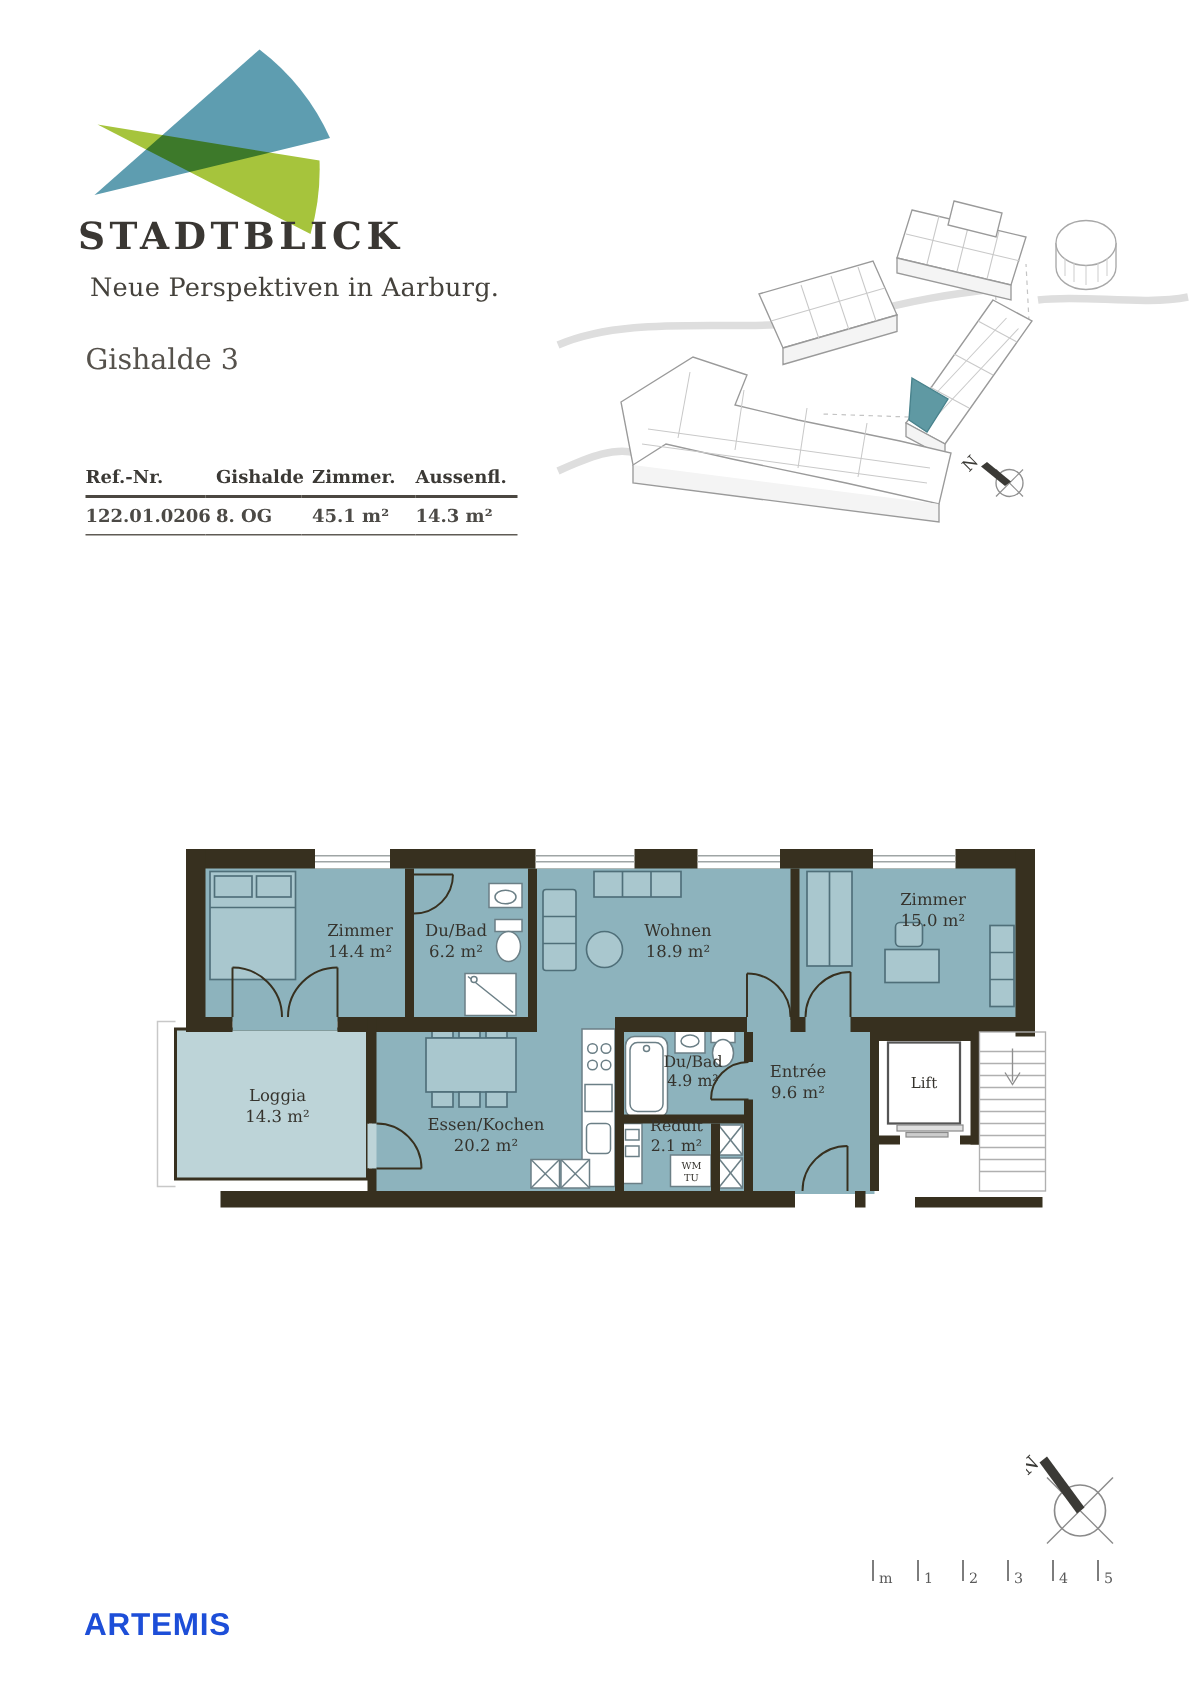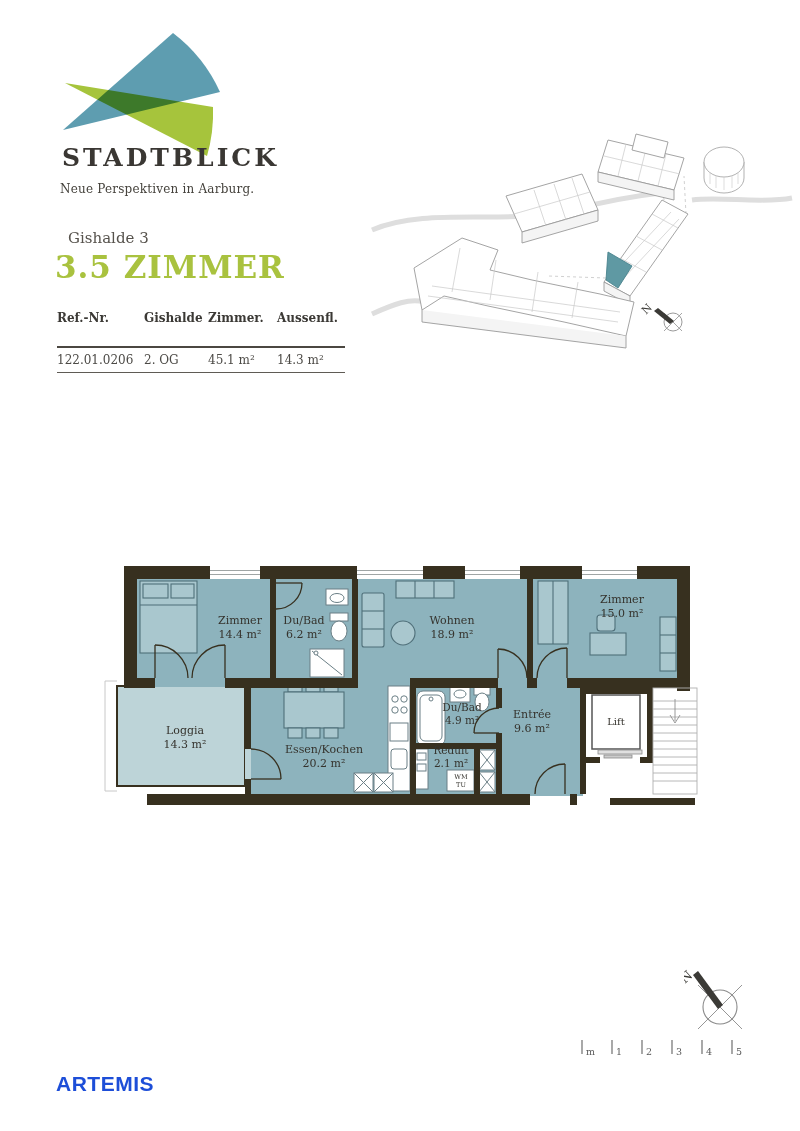--- a/index.html
+++ b/index.html
@@ -1,58 +1,57 @@
 <!DOCTYPE html>
 <html><head>
 <meta charset="utf-8">
 <style>
   html,body{margin:0;padding:0;background:#ffffff;}
   .page{position:relative;width:800px;height:1131px;background:#ffffff;overflow:hidden;
         font-family:"DejaVu Serif",serif;}
   .abs{position:absolute;}
-  .brand-name{left:62px;top:143px;font-size:25px;font-weight:bold;letter-spacing:3px;color:#3a3733;}
-  .brand-tagline{left:60px;top:182px;font-size:12px;color:#45423c;letter-spacing:0.2px;}
-  .location{left:57px;top:229px;font-size:15px;color:#56524c;margin-left:11px;}
+  .brand-name{left:52px;top:143px;font-size:25px;font-weight:bold;letter-spacing:3px;color:#3a3733;}
+  .brand-tagline{left:60px;top:182px;font-size:17px;color:#45423c;letter-spacing:0.2px;}
+  .location{left:57px;top:229px;font-size:19px;color:#56524c;}
   .title{left:55px;top:249px;font-size:31px;font-weight:bold;letter-spacing:1px;color:#a9c23f;}
   .unit-table{left:57px;top:311px;width:288px;font-size:12px;color:#4c4a46;}
   .unit-table .row{display:grid;grid-template-columns:80px 64px 76px 1fr;}
-  .unit-table .hdr{font-weight:bold;color:#3b3935;padding-bottom:21px;border-bottom:2px solid #4b4741;}
-  .unit-table .val{padding-top:5px;padding-bottom:5px;border-bottom:1.5px solid #5f5b55;}
+  .unit-table .hdr{font-weight:bold;color:#3b3935;padding-bottom:5px;border-bottom:2px solid #4b4741;}
+  .unit-table .val{padding-top:5px;padding-bottom:5px;border-bottom:1.5px solid #5f5b55;font-weight:bold;}
   .unit-table .c-right{text-align:left;}
   .unit-table .c-pad{padding-left:7px;}
   .footer-brand{left:56px;top:1072px;font-family:"Liberation Sans",sans-serif;font-size:21px;
         font-weight:bold;color:#1d4ed8;letter-spacing:0.5px;}
   svg text{font-family:"DejaVu Serif",serif;}
   .room-label{fill:#35332d;}
 </style>
 </head>
 <body>
 
 <div class="page">
 
   <svg class="abs" style="left:57px;top:28px;" width="170" height="132" viewBox="0 0 170 132">
     <path d="M6,102 L116,5 A154,154 0 0 1 163,64 Z" fill="#5E9DB0" style="mix-blend-mode:multiply"></path>
     <path d="M8,55 L156,79 A155,155 0 0 1 150,128 Z" fill="#A6C43C" style="mix-blend-mode:multiply"></path>
   </svg>
   <div class="abs brand-name">STADTBLICK</div>
   <div class="abs brand-tagline">Neue Perspektiven in Aarburg.</div>
 
   <div class="abs location">Gishalde 3</div>
-  <div class="abs title">3.5 ZIMMER</div>
 
   <div class="abs unit-table">
     <div class="row">
       <div class="hdr">Ref.-Nr.</div>
       <div class="hdr c-pad">Gishalde</div>
       <div class="hdr c-pad">Zimmer.</div>
       <div class="hdr c-right">Aussenfl.</div>
     </div>
     <div class="row">
       <div class="val">122.01.0206</div>
-      <div class="val c-pad">2. OG</div>
+      <div class="val c-pad">8. OG</div>
       <div class="val c-pad">45.1 m²</div>
       <div class="val c-right">14.3 m²</div>
     </div>
   </div>
 
   <svg class="abs" style="left:368px;top:100px;" width="428" height="278" viewBox="0 0 428 278">
     <g stroke="#dedede" stroke-width="5" fill="none">
       <path d="M4,130 C60,106 140,126 200,110"></path>
       <path d="M204,110 C240,100 266,96 300,92"></path>
       <path d="M324,100 C352,96 394,104 424,98"></path>

